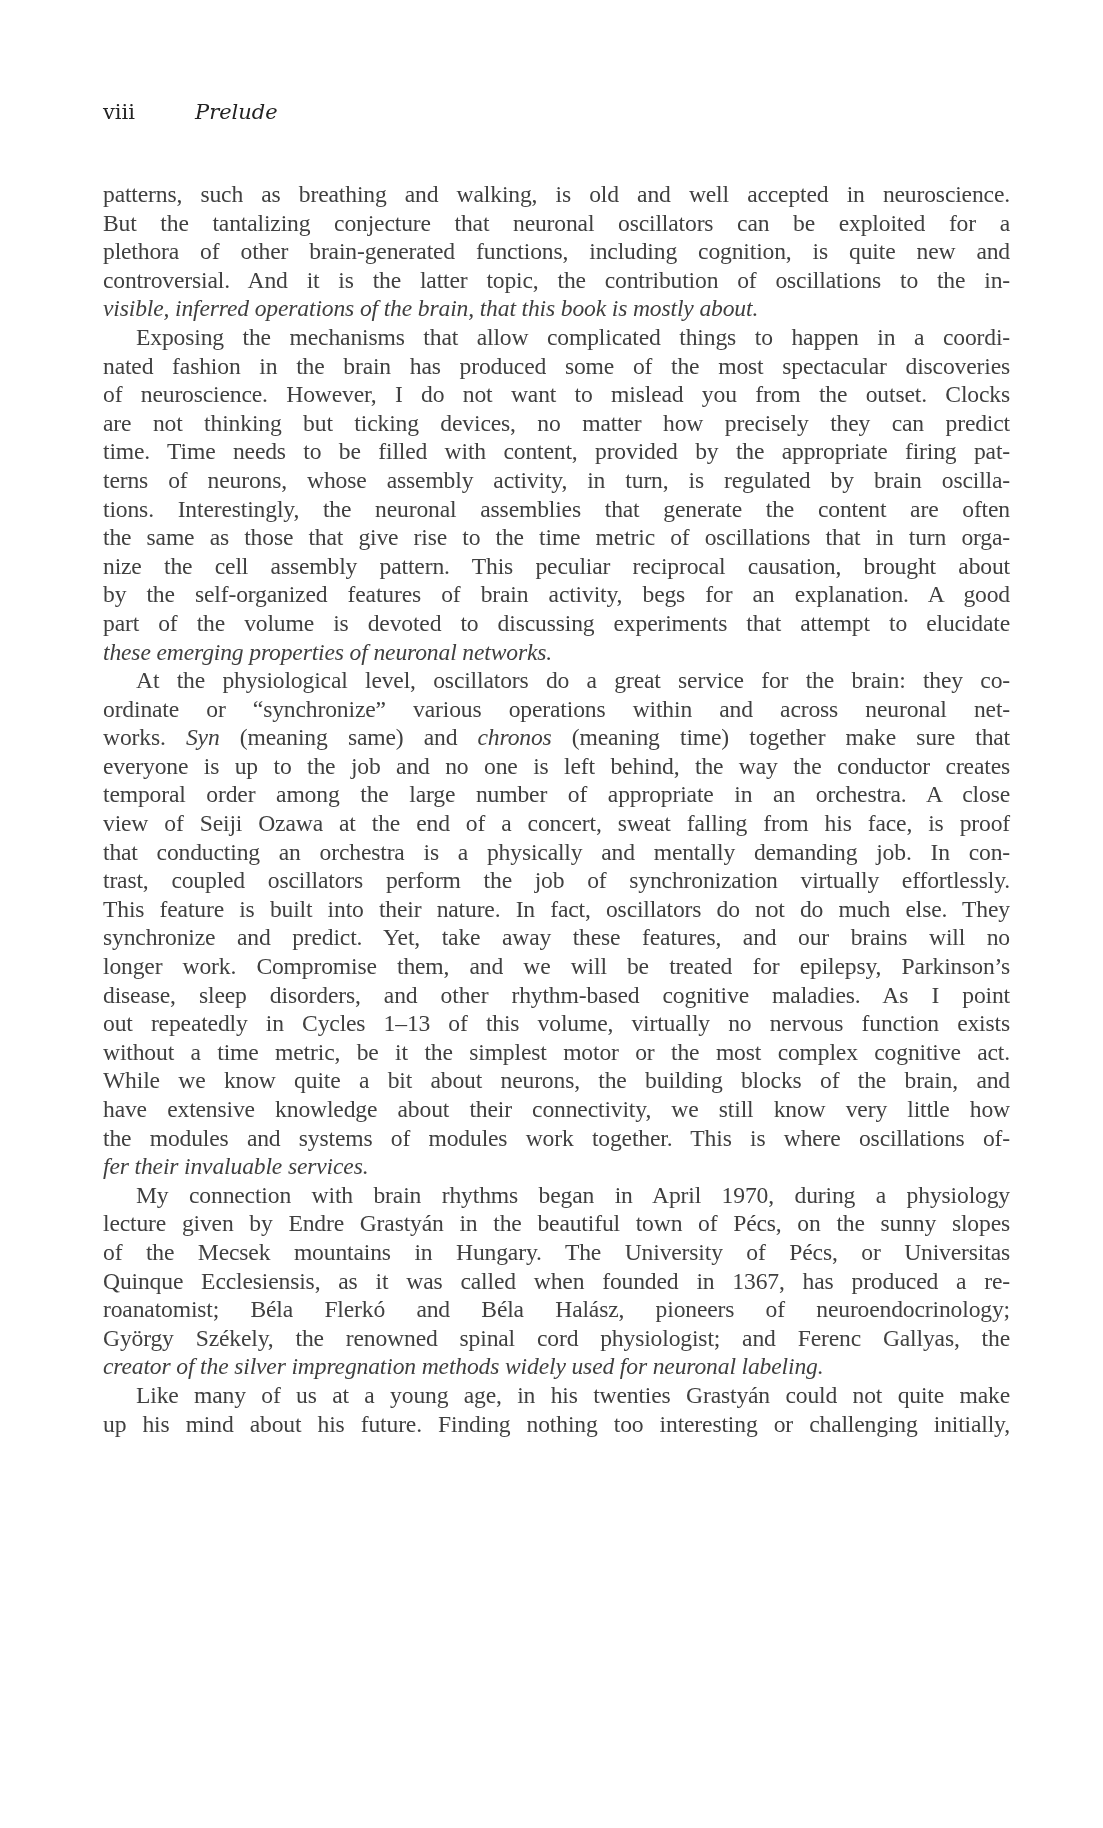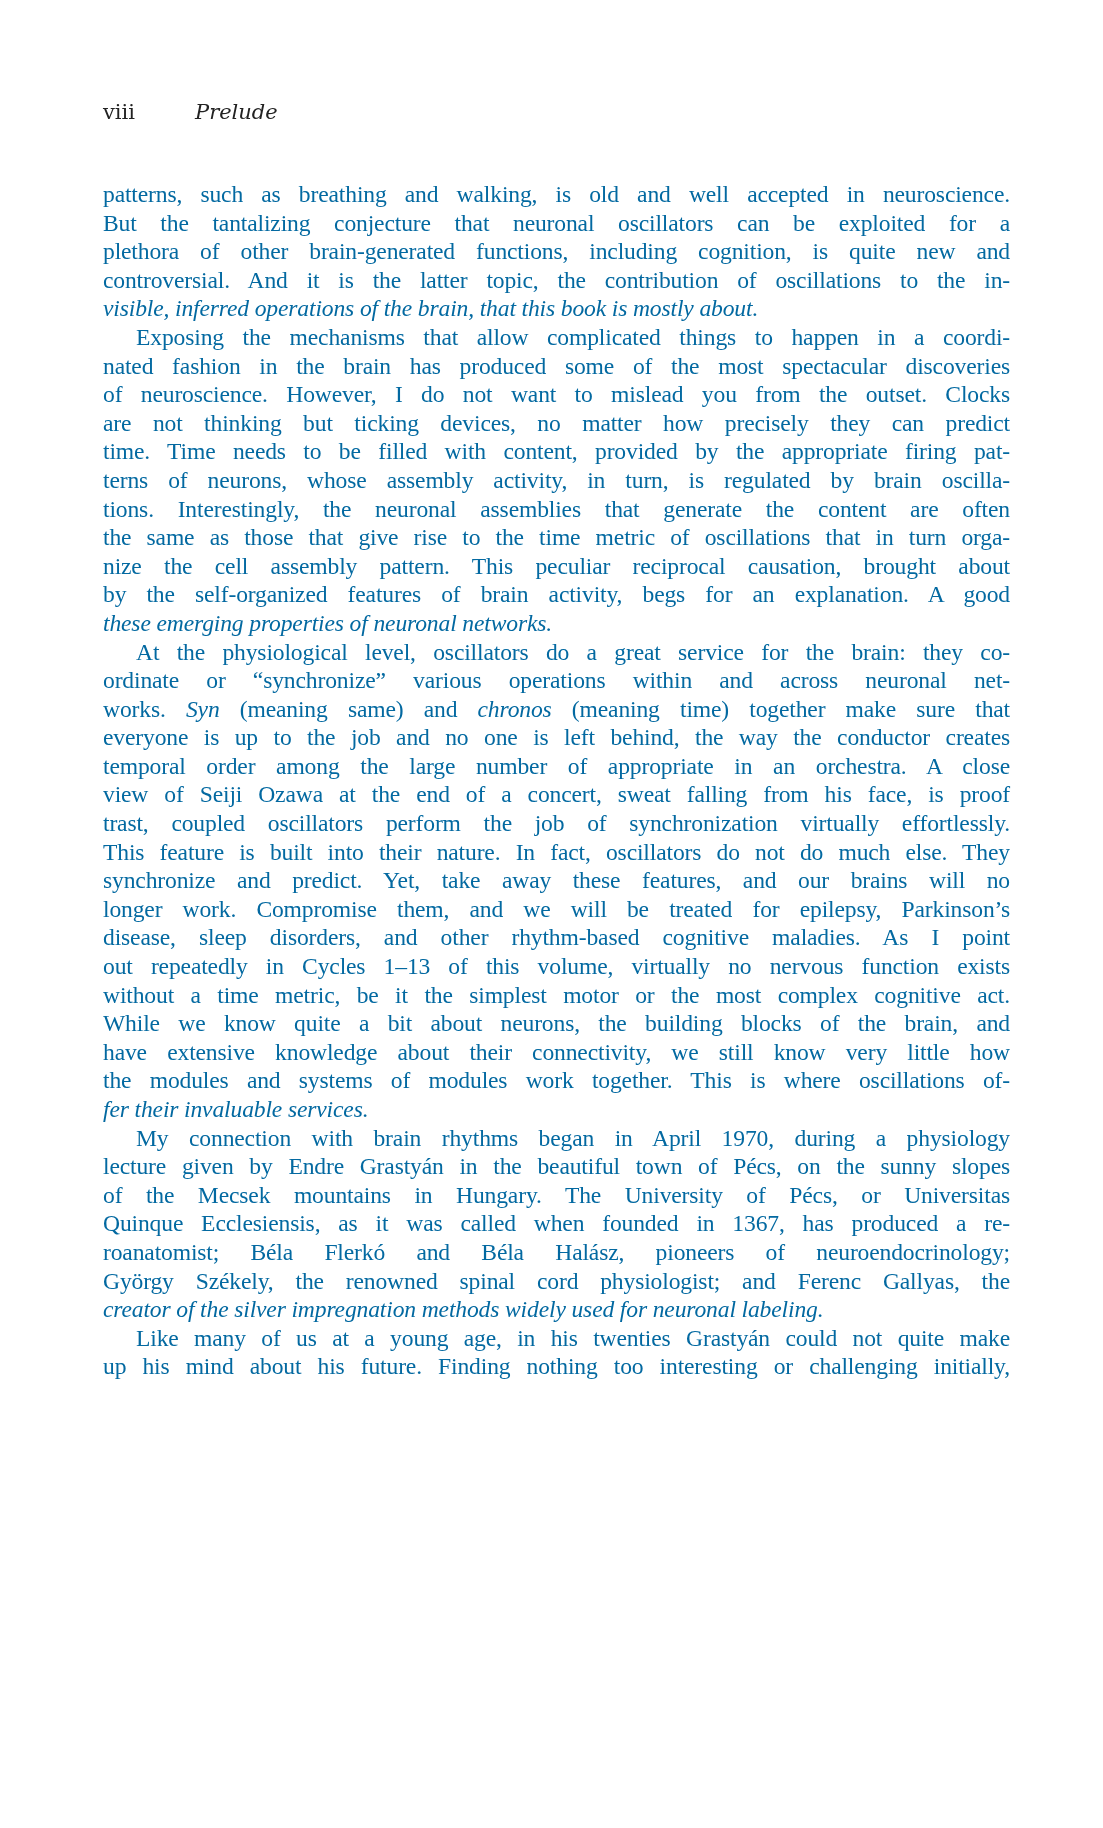--- a/index.html
+++ b/index.html
@@ -33,21 +33,21 @@
   }
   .page-body {
     position: absolute;
     left: 103px;
     top: 180px;
     width: 907px;
     font-family: "Liberation Serif", serif;
     font-size: 23.6px;
     line-height: 28.6px;
     letter-spacing: -0.15px;
-    color: #0369a1;
+    color: #404040;
   }
   .line {
     display: block;
     height: 28.6px;
     white-space: nowrap;
     text-align: justify;
     text-align-last: justify;
     overflow: visible;
   }
   .line.last {
@@ -82,30 +82,32 @@
     <span class="line indent">Exposing the mechanisms that allow complicated things to happen in a coordi-</span>
     <span class="line">nated fashion in the brain has produced some of the most spectacular discoveries</span>
     <span class="line">of neuroscience. However, I do not want to mislead you from the outset. Clocks</span>
     <span class="line">are not thinking but ticking devices, no matter how precisely they can predict</span>
     <span class="line">time. Time needs to be filled with content, provided by the appropriate firing pat-</span>
     <span class="line">terns of neurons, whose assembly activity, in turn, is regulated by brain oscilla-</span>
     <span class="line">tions. Interestingly, the neuronal assemblies that generate the content are often</span>
     <span class="line">the same as those that give rise to the time metric of oscillations that in turn orga-</span>
     <span class="line">nize the cell assembly pattern. This peculiar reciprocal causation, brought about</span>
     <span class="line">by the self-organized features of brain activity, begs for an explanation. A good</span>
+    <span class="line">part of the volume is devoted to discussing experiments that attempt to elucidate</span>
     <span class="line last">these emerging properties of neuronal networks.</span>
   </div>
 
   <div>
     <span class="line indent">At the physiological level, oscillators do a great service for the brain: they co-</span>
     <span class="line">ordinate or “synchronize” various operations within and across neuronal net-</span>
     <span class="line"><span>works. </span><em>Syn</em><span> (meaning same) and </span><em>chronos</em><span> (meaning time) together make sure that</span></span>
     <span class="line">everyone is up to the job and no one is left behind, the way the conductor creates</span>
     <span class="line">temporal order among the large number of appropriate in an orchestra. A close</span>
     <span class="line">view of Seiji Ozawa at the end of a concert, sweat falling from his face, is proof</span>
+    <span class="line">that conducting an orchestra is a physically and mentally demanding job. In con-</span>
     <span class="line">trast, coupled oscillators perform the job of synchronization virtually effortlessly.</span>
     <span class="line">This feature is built into their nature. In fact, oscillators do not do much else. They</span>
     <span class="line">synchronize and predict. Yet, take away these features, and our brains will no</span>
     <span class="line">longer work. Compromise them, and we will be treated for epilepsy, Parkinson’s</span>
     <span class="line">disease, sleep disorders, and other rhythm-based cognitive maladies. As I point</span>
     <span class="line">out repeatedly in Cycles 1–13 of this volume, virtually no nervous function exists</span>
     <span class="line">without a time metric, be it the simplest motor or the most complex cognitive act.</span>
     <span class="line">While we know quite a bit about neurons, the building blocks of the brain, and</span>
     <span class="line">have extensive knowledge about their connectivity, we still know very little how</span>
     <span class="line">the modules and systems of modules work together. This is where oscillations of-</span>

